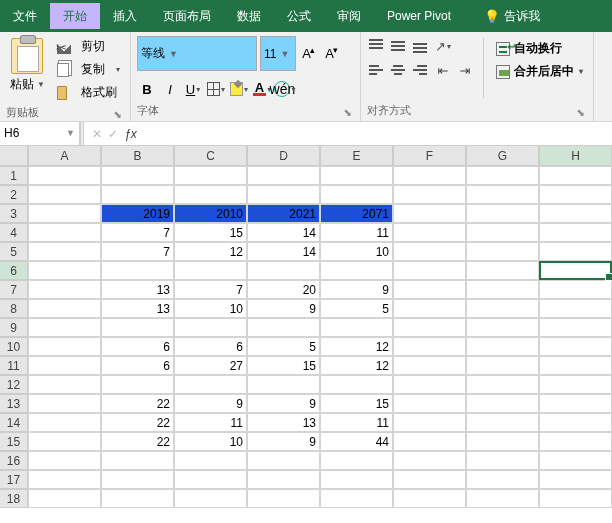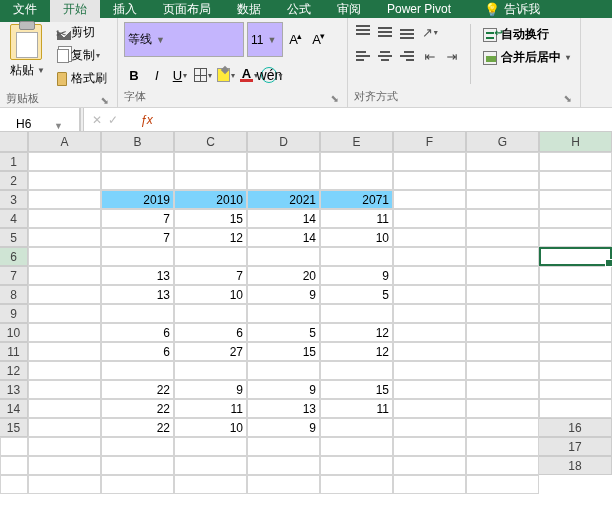--- a/index.html
+++ b/index.html
@@ -1,49 +1,49 @@
 <!DOCTYPE html>
 <html><head>
 <meta charset="utf-8">
 <style>
 * { box-sizing: border-box; margin: 0; padding: 0; font-family: "Microsoft YaHei", sans-serif; }
 body { background: #fff; width: 612px; height: 523px; overflow: hidden; font-size: 12px; }
 
 
-.tabs { background: #217346; color: #fff; display: flex; align-items: center; height: 18px; padding-left: 0; }
+.tabs { background: #217346; color: #fff; display: flex; align-items: center; height: 32px; padding-left: 0; }
 .tab { padding: 0 13px; height: 26px; line-height: 26px; font-size: 12px; cursor: pointer; }
-.tab.active { background: #e5e5e5; color: #217346; }
+.tab.active { background: #c4b5fd; color: #217346; }
 .tab.file { background: #217346; color: #fff; }
 .tell { display: flex; align-items: center; margin-left: 12px; padding: 0 8px; }
 .tell .bulb { color: #fff; margin-right: 4px; font-size: 13px; }
 
 
 .ribbon { background: #f1f1f1; border-bottom: 1px solid #d4d4d4; height: 90px; display: flex; }
 .group { border-right: 1px solid #d4d4d4; padding: 2px 6px 0px 6px; display: flex; flex-direction: column; justify-content: space-between; }
 .group-label { color: #666; font-size: 11px; padding: 2px 0 3px 0; position: relative; }
 .group-label .launcher { position: absolute; right: 2px; bottom: 3px; font-size: 10px; color: #888; cursor: pointer; }
 .group-body { display: flex; align-items: flex-start; gap: 4px; flex: 1; padding-top: 2px; }
 
 
-.paste-btn { display: flex; flex-direction: column; padding: 2px 4px; cursor: pointer; }
+.paste-btn { display: flex; flex-direction: column; align-items: center; padding: 2px 4px; cursor: pointer; }
 .paste-icon { width: 32px; height: 36px; background: #fbe7b2; border: 1px solid #c9a227; position: relative; border-radius: 2px; }
 .paste-icon:before { content: ""; position: absolute; top: -4px; left: 8px; width: 14px; height: 7px; background: #bdbdbd; border: 1px solid #888; border-radius: 2px; }
 .paste-icon:after { content: ""; position: absolute; top: 7px; left: 5px; width: 20px; height: 24px; background: #fff; border: 1px solid #aaa; }
 .paste-label { margin-top: 2px; font-size: 12px; display: flex; align-items: center; gap: 2px; }
 .mini-stack { display: flex; flex-direction: column; gap: 2px; }
-.mini-btn { display: flex; align-items: center; gap: 0; padding: 1px 4px; cursor: pointer; font-size: 12px; height: 21px; }
+.mini-btn { display: flex; align-items: center; gap: 10px; padding: 1px 4px; cursor: pointer; font-size: 12px; height: 21px; }
 .mini-btn .ico { width: 14px; height: 14px; display: inline-block; }
 .ico.cut { background: linear-gradient(45deg,#666 45%,transparent 45%),linear-gradient(-45deg,#666 45%,transparent 45%); background-size: 7px 14px; background-repeat: no-repeat; background-position: left,right; }
 .ico.cut:after { content: "✂"; font-size: 13px; color: #555; position: relative; left: -1px; }
 .ico.copy:before { content: ""; display: block; width: 10px; height: 12px; border: 1px solid #888; background: #fff; box-shadow: 2px -2px 0 #fff, 2px -2px 0 1px #888; }
 .ico.fmt:before { content: ""; display: block; width: 8px; height: 12px; background: #e8c16a; border: 1px solid #aa8833; border-radius: 1px 1px 0 0; }
 
 
 .fontrow { display: flex; gap: 3px; align-items: center; }
-.combo { background: #c4b5fd; border: 1px solid #aaa; height: 35px; display: flex; align-items: center; padding: 0 3px; font-size: 12px; }
+.combo { background: #7dd3fc; border: 1px solid #aaa; height: 35px; display: flex; align-items: center; padding: 0 3px; font-size: 12px; }
 .combo .dd { color: #666; font-size: 9px; margin-left: 4px; cursor: pointer; }
 .fontname { width: 120px; }
 .fontsize { width: 36px; }
 .sq { width: 20px; height: 20px; border: 1px solid transparent; display: flex; justify-content: center; align-items: center; cursor: pointer; font-size: 13px; }
 .sup { font-size: 9px; position: relative; top: -4px; left: -1px; }
 .dd-caret { font-size: 8px; color: #555; margin-left: 1px; }
 .font-btns { margin-top: 4px; }
 .border-ico { width: 14px; height: 14px; border: 1px solid #555; display: inline-block; background: linear-gradient(#555,#555) center/100% 1px no-repeat, linear-gradient(#555,#555) center/1px 100% no-repeat; }
 .fill-ico { width: 14px; height: 14px; background: #ffeb3b; border: 1px solid #999; display: inline-block; position: relative; }
 .fill-ico:before { content:""; position:absolute; top:-2px; left:4px; width:6px; height:6px; background:#888; transform:rotate(45deg); }
@@ -68,37 +68,37 @@
 .outdent-ico:before { content:"⇥"; font-size:13px; color:#444; }
 .sep { width:1px; background:#ccc; height:60px; margin:2px 4px 0 4px; }
 .wrap-merge { display:flex;flex-direction:column;gap:2px;padding-top:2px; }
 .wm-btn { display:flex;align-items:center;gap:4px;padding:2px 4px;cursor:pointer;font-size:12px;font-weight:bold; }
 .wrap-ico { width:14px;height:14px;border:1px solid #777;display:inline-block;background:linear-gradient(#1a7a41,#1a7a41) 2px 3px/8px 2px no-repeat,linear-gradient(#1a7a41,#1a7a41) 2px 8px/8px 2px no-repeat; position:relative; }
 .wrap-ico:after { content:"↩"; position:absolute; right:-7px; top:-2px; color:#1a7a41; font-size:10px; }
 .merge-ico { width:14px;height:14px;border:1px solid #777;display:inline-block;background:linear-gradient(#6ea646,#6ea646) 2px 4px/10px 6px no-repeat; }
 
 
 .fxbar { display:flex;align-items:center;border-bottom:1px solid #ccc;height:24px;background:#fff; }
-.namebox { width:80px;border:1px solid #ccc;border-top:none;border-left:none;height:24px;display:flex;align-items:flex-end;padding:0 16px;background:#fff; }
+.namebox { width:80px;border:1px solid #ccc;border-top:none;border-left:none;height:24px;display:flex;align-items:center;padding:0 4px;background:#fff; }
 .namebox .dd { margin-left:auto;font-size:9px;color:#888;cursor:pointer; }
 .fxctrls { display:flex;align-items:center;gap:6px;padding:0 8px;color:#bbb; }
 .fxctrls span { cursor:pointer; }
-.fxctrls .fx { font-style:italic;color:#c2410c;margin-left:16px; }
+.fxctrls .fx { font-style:italic;color:#404040; }
 .formula { flex:1;padding:0 6px;height:100%;display:flex;align-items:center; }
 .fxbar-sep { width:4px;height:100%;background:#eee;border-left:1px solid #ccc;border-right:1px solid #ccc; }
 
 
 .grid { display:grid;grid-template-columns:28px 73px 73px 73px 73px 73px 73px 73px 73px;border-collapse:collapse;font-size:12px; }
 .hdr { background:#e6e6e6;border:1px solid #ccc;border-top:none;text-align:center;height:20px;line-height:20px;color:#444; }
 .hdr.corner { border-left:none; }
 .rhdr { background:#e6e6e6;border:1px solid #ccc;border-left:none;text-align:center;height:19px;line-height:19px;color:#444; }
 .cell { border:1px solid #d4d4d4;height:19px;padding:0 3px;text-align:right;line-height:19px;background:#fff; }
 .cell.sel { background:#fff;border:2px solid #217346; position:relative; z-index:2; }
 .cell.sel:after { content:"";position:absolute;right:-3px;bottom:-3px;width:6px;height:6px;background:#217346;border:1px solid #fff; }
-.cell.hcell { background:#7dd3fc; }
+.cell.hcell { background:#1d4ed8; }
 .hdr.active, .rhdr.active { background:#cfe4d4; }
 </style>
 </head>
 <body>
 
 <div class="tabs">
   <div class="tab file">文件</div>
   <div class="tab active">开始</div>
   <div class="tab">插入</div>
   <div class="tab">页面布局</div>
@@ -389,20 +389,21 @@
     <div class="cell">13</div>
     <div class="cell">11</div>
     <div class="cell"></div>
     <div class="cell"></div>
     <div class="cell"></div>
     <div class="rhdr">15</div>
     <div class="cell"></div>
     <div class="cell">22</div>
     <div class="cell">10</div>
     <div class="cell">9</div>
+    <div class="cell">44</div>
     <div class="cell"></div>
     <div class="cell"></div>
     <div class="cell"></div>
     <div class="rhdr">16</div>
     <div class="cell"></div>
     <div class="cell"></div>
     <div class="cell"></div>
     <div class="cell"></div>
     <div class="cell"></div>
     <div class="cell"></div>

